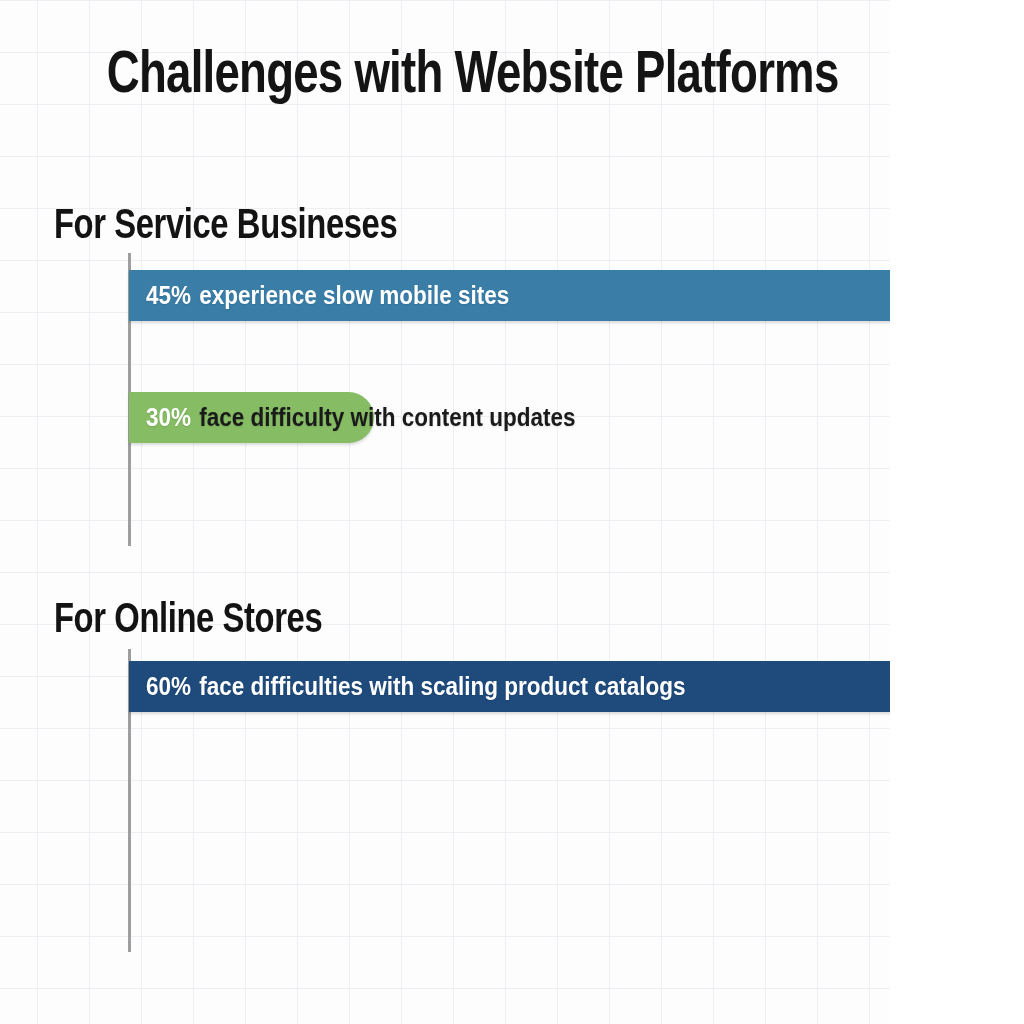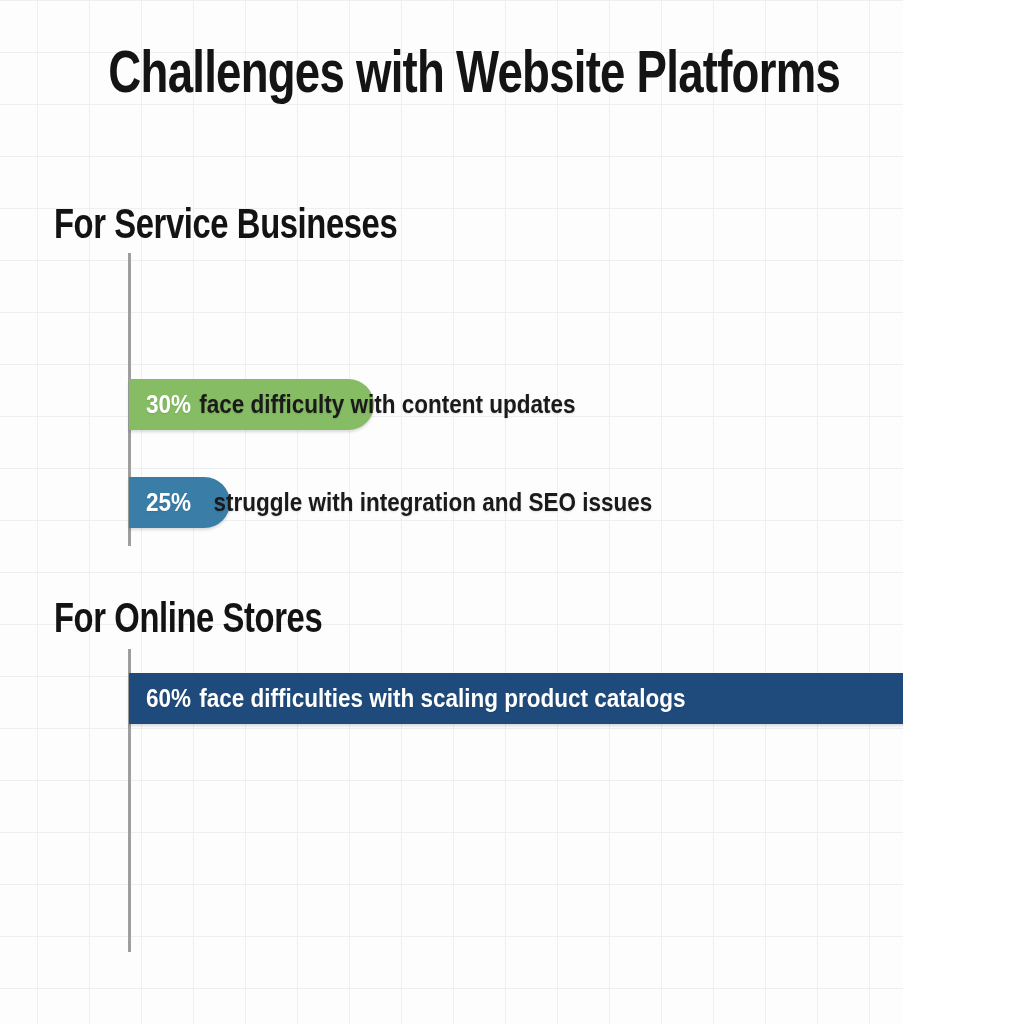--- a/index.html
+++ b/index.html
@@ -8,21 +8,20 @@
     width: 890px;
     height: 1024px;
     overflow: hidden;
     font-family: "Liberation Sans", sans-serif;
     background-color: #fdfdfe;
     background-image:
       linear-gradient(#edeff2 1.5px, transparent 1.5px),
       linear-gradient(90deg, #edeff2 1.5px, transparent 1.5px);
     background-size: 52px 52px;
     background-position: 37px 0;
-    padding-left: 13px;
   }
   .title {
     position: absolute;
     top: 42px; left: 0; right: 0;
     text-align: center;
     font-size: 60px;
     font-weight: 700;
     color: #141414;
     letter-spacing: -1px;
     transform: scaleX(0.76);
@@ -76,54 +75,54 @@
     line-height: 1;
     text-shadow: 0 1px 2px rgba(0,0,0,0.12);
   }
   .pct { color: #ffffff; }
   .rest.gap-lg { margin-left: 16px; }
 
   
   #s1-heading { top: 201px; }
   #axis-1 { top: 253px; height: 293px; }
   #row-0 { top: 270px; }
-  #row-1 { top: 379px; }
+  #row-1 { top: 392px; }
   #row-2 { top: 477px; }
   #s2-heading { top: 595px; }
   #axis-2 { top: 649px; height: 303px; }
-  #row-3 { top: 661px; margin-top: 12px; }
+  #row-3 { top: 661px; }
   #row-4 { top: 770px; }
   #row-5 { top: 877px; }
 </style>
 </head>
 <body>
 
 <div class="page">
 
   <div class="title">Challenges with Website Platforms</div>
 
   <div id="s1-heading" class="section-heading">For Service Busineses</div>
   <div id="axis-1" class="axis-line"></div>
 
+  <div id="row-0" class="bar-row">
+    <div class="bar-pill" style="width: 835px; background-color: rgb(58, 126, 168);"></div>
+    <div class="bar-label">
+      <span class="pct">45%</span>
+      <span class="rest" style="color: rgb(255, 255, 255);">experience slow mobile sites</span>
+    </div>
+  </div>
 
   <div id="row-1" class="bar-row">
     <div class="bar-pill" style="width: 245px; background-color: rgb(134, 189, 100);"></div>
     <div class="bar-label">
       <span class="pct">30%</span>
       <span class="rest" style="color: rgb(26, 26, 26);">face difficulty with content updates</span>
     </div>
   </div>
 
-  <div id="row-2" class="bar-row">
-    <div class="bar-pill" style="width: 101px; background-color: rgb(58, 126, 168);"></div>
-    <div class="bar-label">
-      <span class="pct">25%</span>
-      <span class="rest gap-lg" style="color: rgb(26, 26, 26);">struggle with integration and SEO issues</span>
-    </div>
-  </div>
 
   <div id="s2-heading" class="section-heading">For Online Stores</div>
   <div id="axis-2" class="axis-line"></div>
 
   <div id="row-3" class="bar-row">
     <div class="bar-pill" style="width: 822px; background-color: rgb(31, 75, 124);"></div>
     <div class="bar-label">
       <span class="pct">60%</span>
       <span class="rest" style="color: rgb(255, 255, 255);">face difficulties with scaling product catalogs</span>
     </div>

